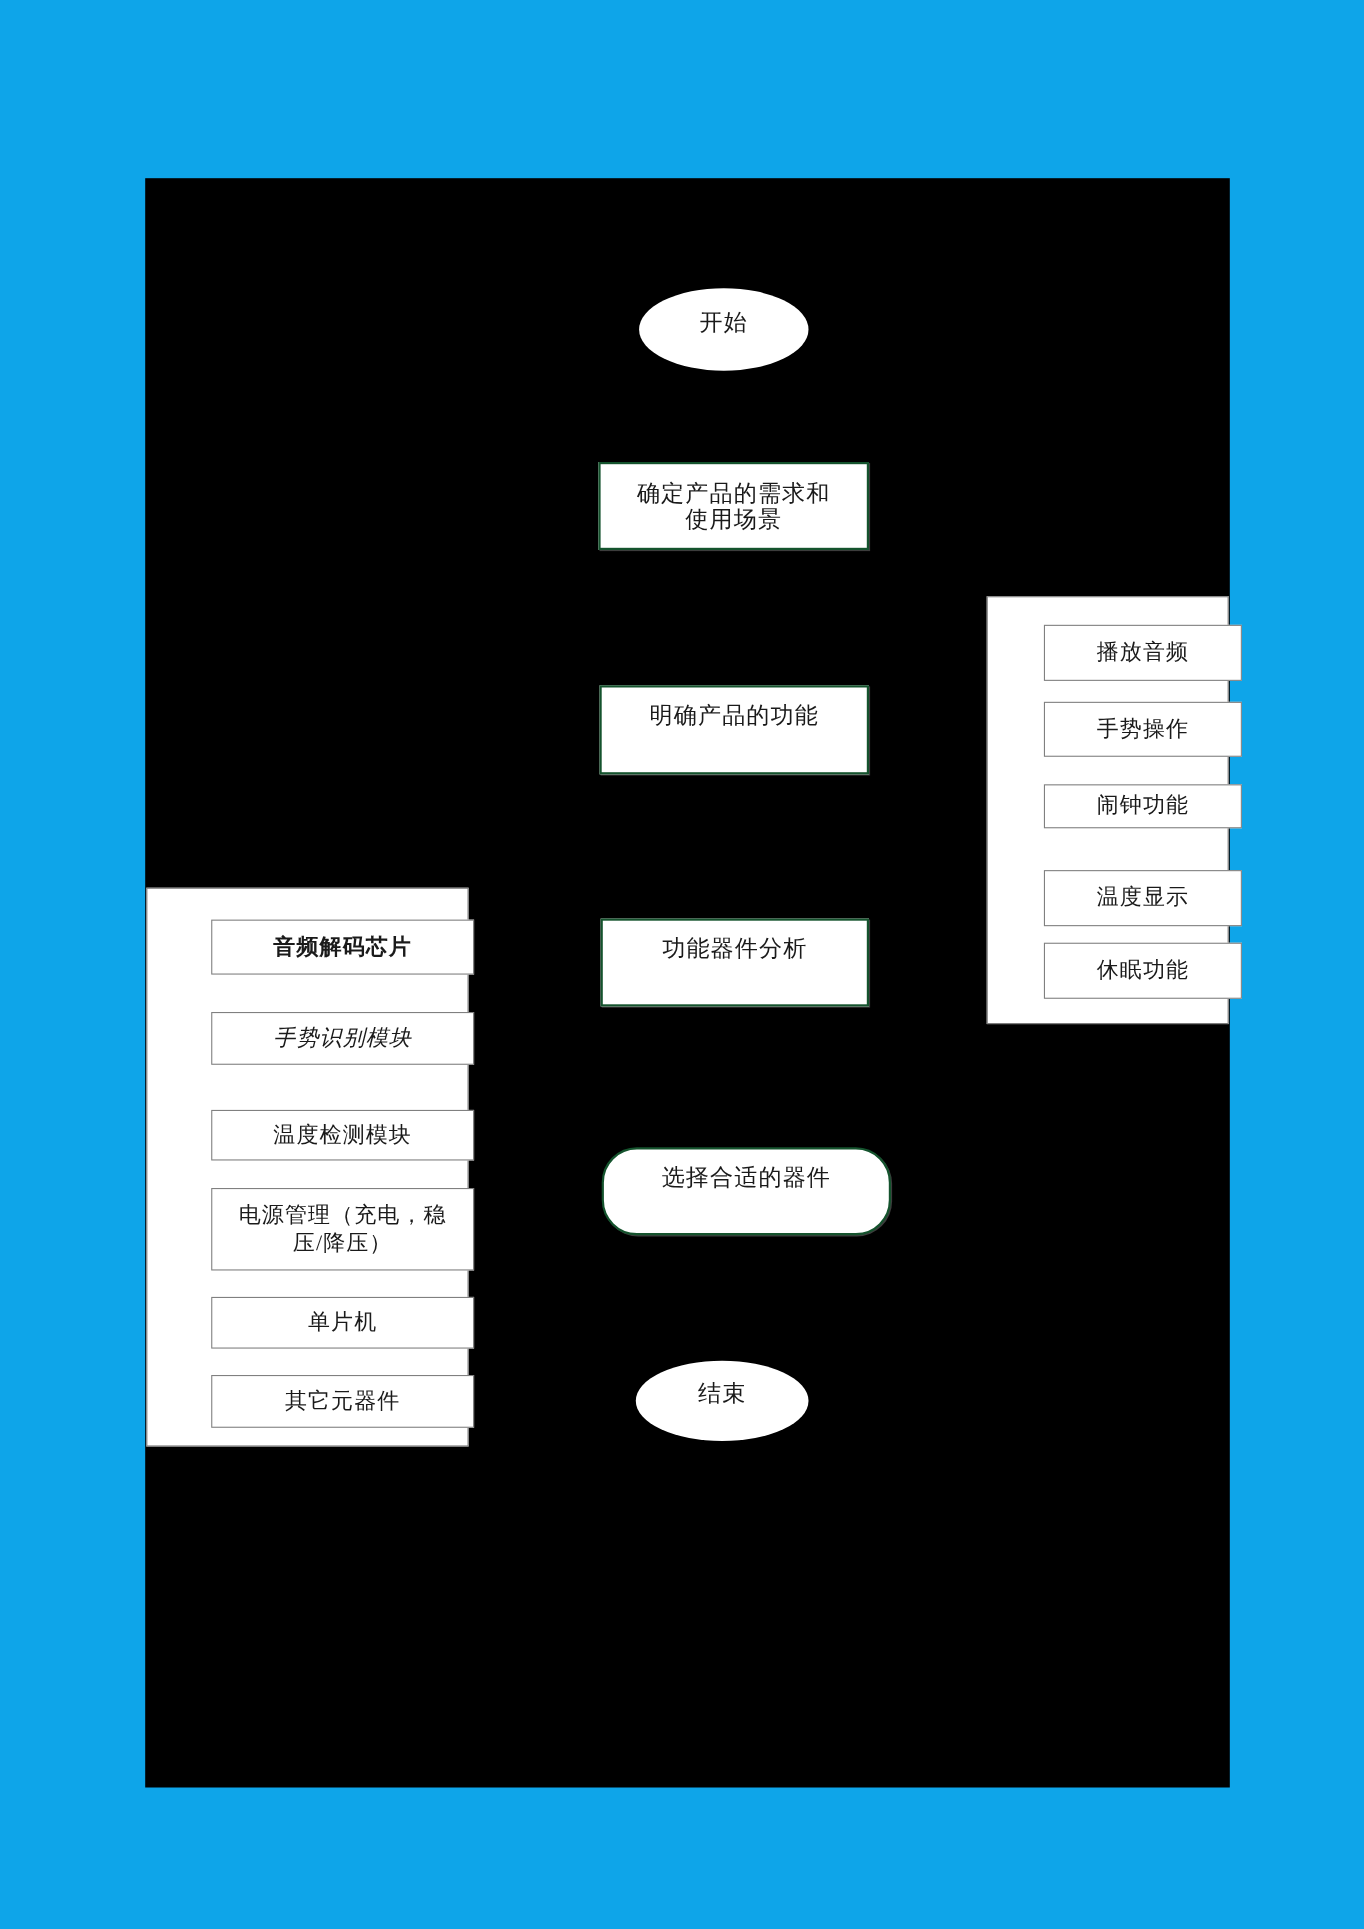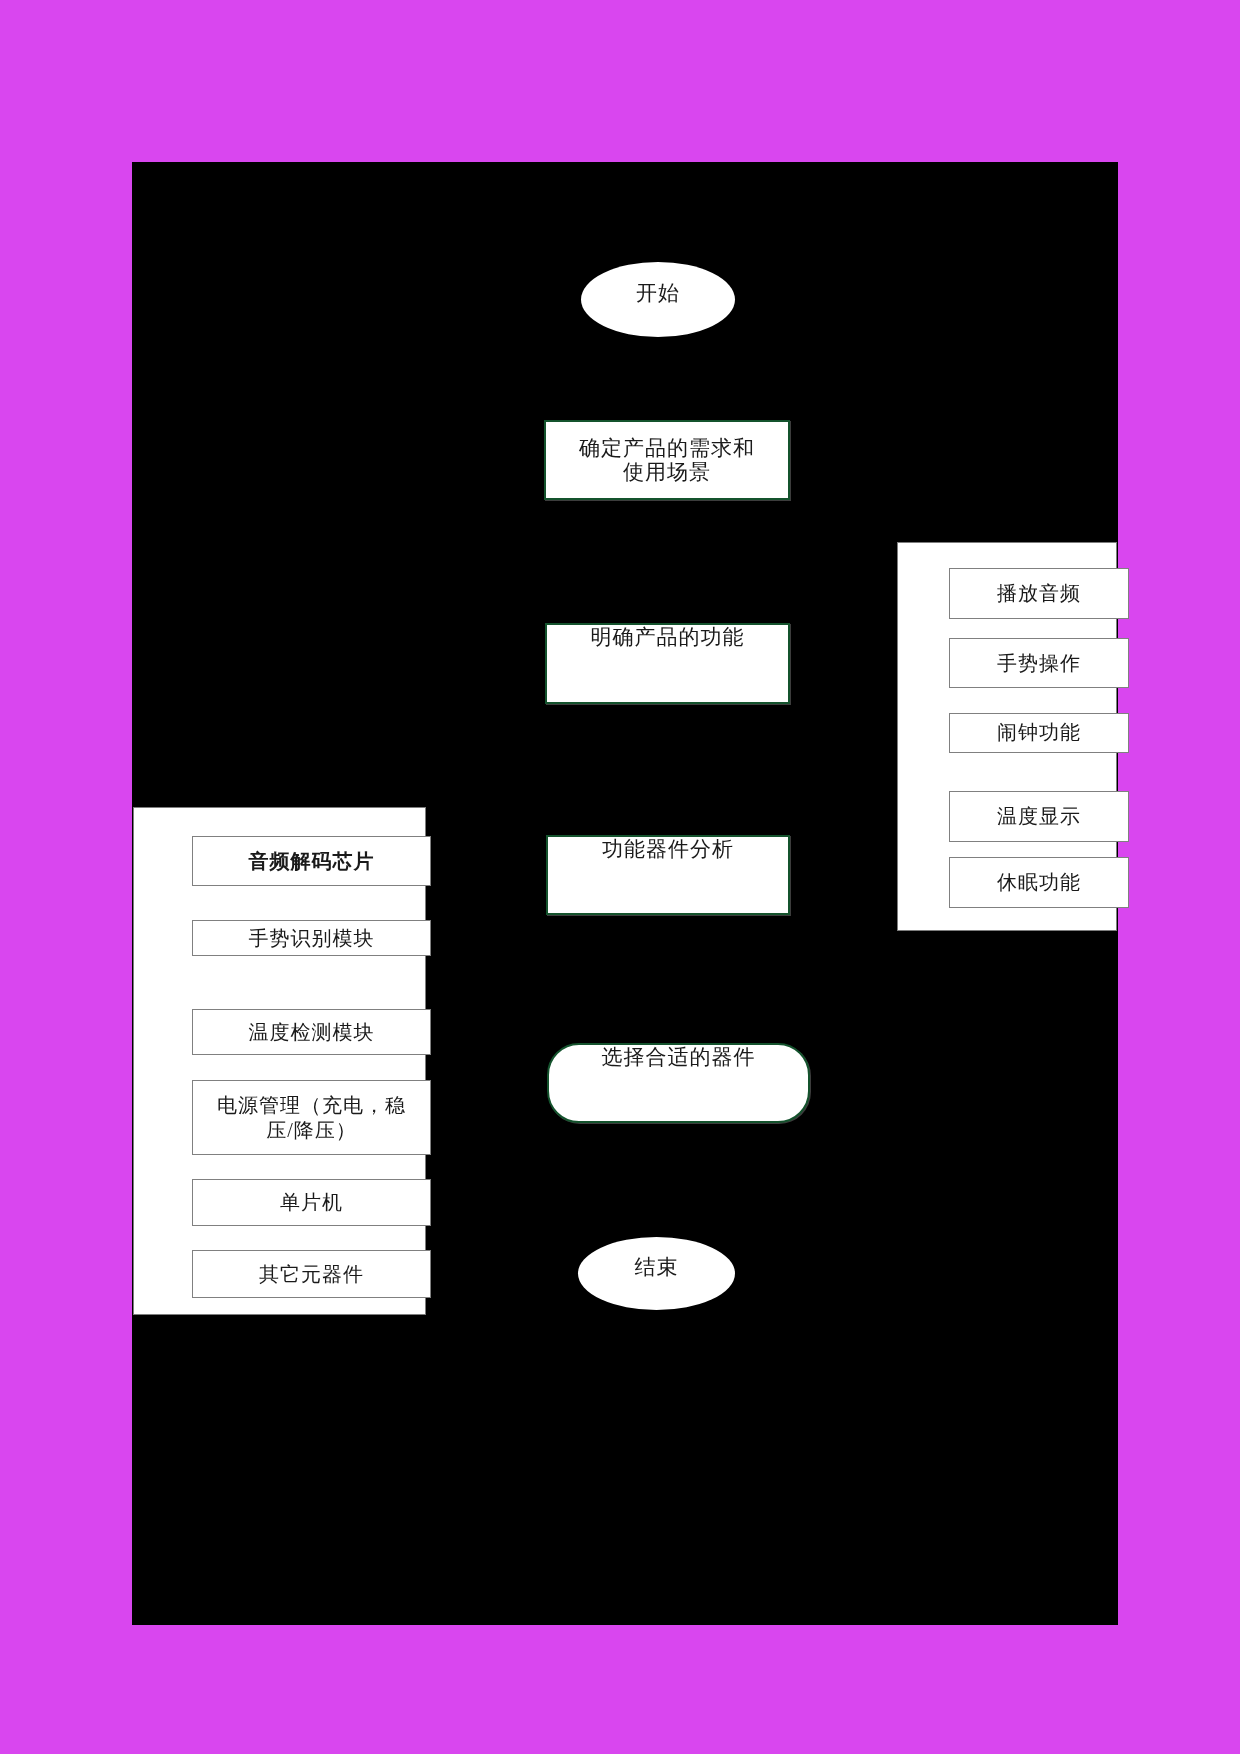--- a/index.html
+++ b/index.html
@@ -1,20 +1,20 @@
 <!DOCTYPE html>
 <html><head>
 <meta charset="utf-8">
 <style>
   * { margin:0; padding:0; box-sizing:border-box; }
   html,body { background:#ffffff; }
   .page {
     position:relative;
     width:1240px; height:1754px;
-    background:#d946ef;
+    background:#0ea5e9;
     font-family:"Liberation Serif","DejaVu Serif",serif;
     color:#1a1a1a;
     overflow:hidden;
   }
   .canvas {
     position:absolute;
     left:132px; top:162px;
     width:986px; height:1463px;
     background:#000000;
   }
@@ -38,20 +38,21 @@
     box-shadow:1px 1px 0 #3c3c3c;
   }
   .rect.two-line {
     display:flex;
     align-items:center;
     justify-content:center;
     white-space:pre-line;
     line-height:24px;
   }
   .rect.one-line {
+    padding-top:13px;
     line-height:24px;
   }
   .panel {
     position:absolute;
     background:#ffffff;
     border:1px solid #7d7d7d;
   }
   .panel-box {
     position:absolute;
     background:#ffffff;
@@ -74,21 +75,21 @@
   #fbox-0 { top:25px;  height:51px; }
   #fbox-1 { top:95px;  height:50px; }
   #fbox-2 { top:170px; height:40px;font-family:Liberation Mono, monospace; }
   #fbox-3 { top:248px; height:51px; }
   #fbox-4 { top:314px; height:51px; }
 
   
   #components-panel { left:133px; top:807px; width:293px; height:508px; }
   #components-panel .panel-box { left:25px; width:239px; }
   #cbox-0 { top:28px;  height:50px;font-weight:bold; }
-  #cbox-1 { top:112px; height:36px; }
+  #cbox-1 { top:112px; height:48px;font-style:italic; }
   #cbox-2 { top:201px; height:46px; }
   #cbox-3 { top:272px; height:75px; }
   #cbox-4 { top:371px; height:47px; }
   #cbox-5 { top:442px; height:48px; }
 </style>
 </head>
 <body>
 
 <div class="page">
 

